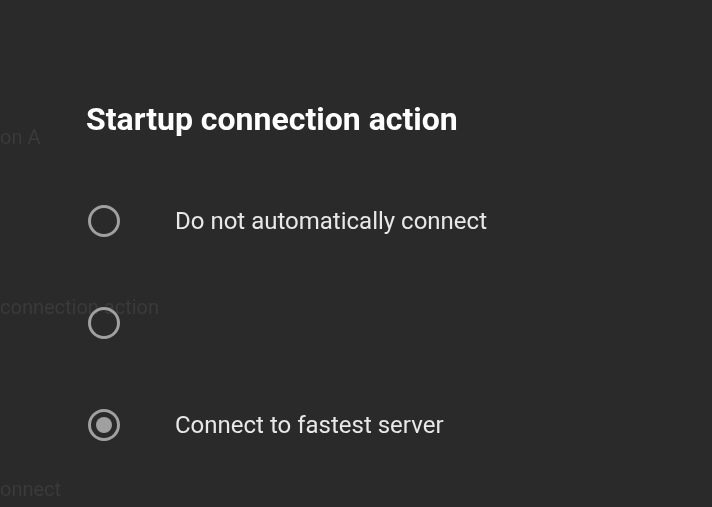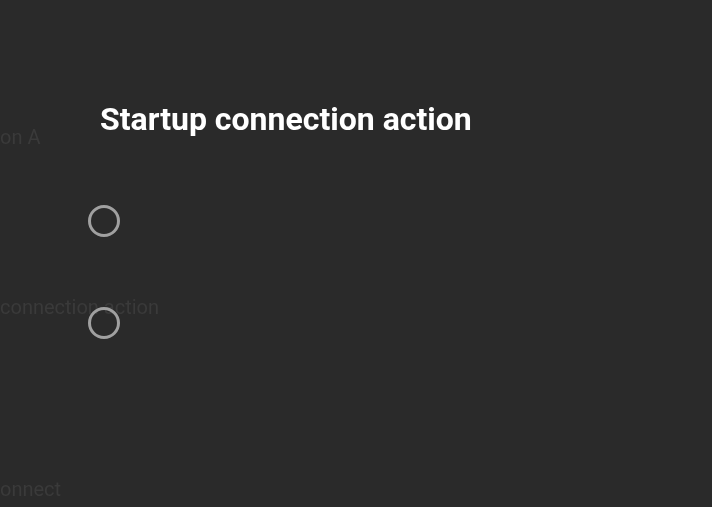--- a/index.html
+++ b/index.html
@@ -17,21 +17,21 @@
       overflow: hidden;
       position: relative;
     }
     
     .dialog-title {
       font-size: 32px;
       font-weight: 700;
       color: #ffffff;
       position: absolute;
       top: 100px;
-      left: 100px;
+      left: 86px;
     }
     
     .options-container {
       position: absolute;
       top: 205px;
       left: 88px;
     }
     
     .radio-option {
       display: flex;
@@ -90,20 +90,25 @@
 <div class="bg-artifact a2">on A</div>
 <div class="bg-artifact a3">connection action</div>
 <div class="bg-artifact a4">onnect</div>
 
 <h1 class="dialog-title">Startup connection action</h1>
 
 <div class="options-container">
 
   <div class="radio-option">
     <div class="radio-circle"></div>
+    <span class="radio-label">Do not automatically connect</span>
   </div>
 
   <div class="radio-option">
     <div class="radio-circle"></div>
   </div>
 
+  <div class="radio-option">
+    <div class="radio-circle selected"></div>
+    <span class="radio-label">Connect to fastest server</span>
+  </div>
 
 </div>
 
 </body></html>

